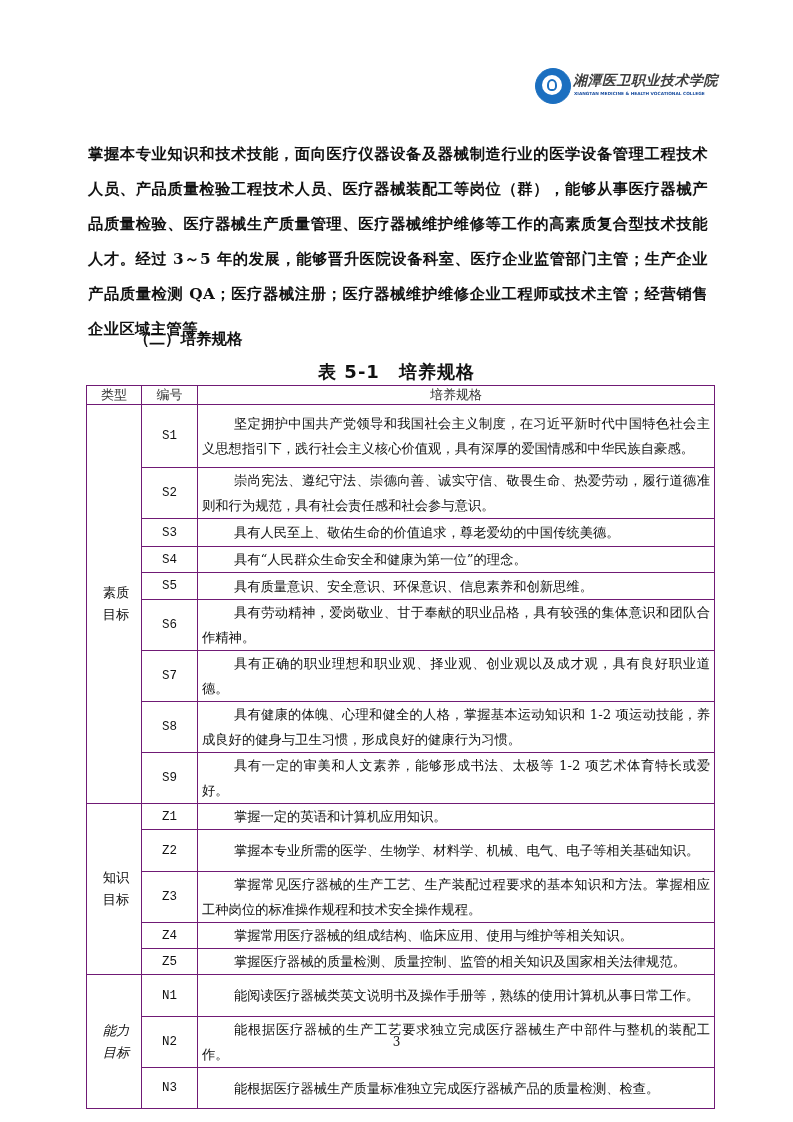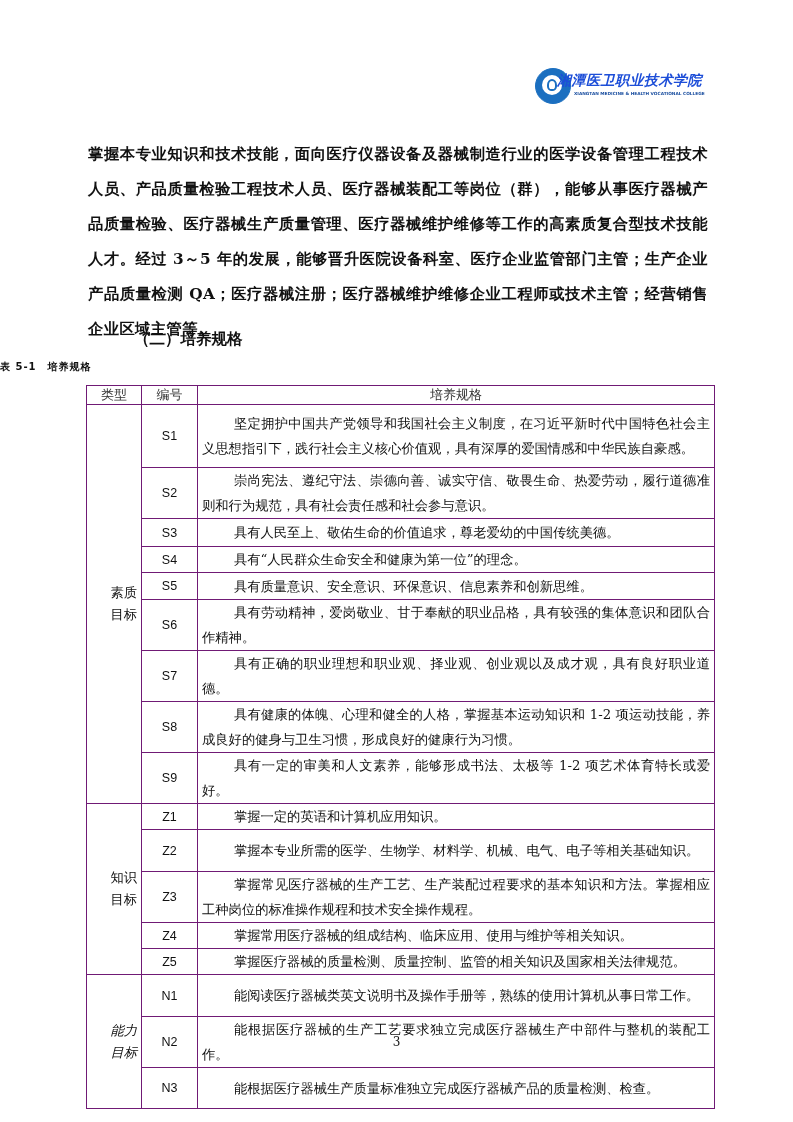--- a/index.html
+++ b/index.html
@@ -15,52 +15,52 @@
     }
     .logo-circle::before {
       content: ""; position: absolute; left: 6px; top: 6px; width: 20px; height: 20px;
       border-radius: 50%; background: #fff;
     }
     .logo-circle::after {
       content: ""; position: absolute; left: 11px; top: 10px; width: 10px; height: 12px;
       border: 2px solid #1b6fc0; border-radius: 50% 50% 40% 40%; box-sizing: border-box;
     }
     .logo-cn {
-      position: absolute; left: 24px; top: 6px; font-size: 14px; color: #1d4ed8;
+      position: absolute; left: 40px; top: 6px; font-size: 14px; color: #404040;
       font-family: Liberation Serif, serif; letter-spacing: 0.5px; font-style: italic; font-weight: bold;
       white-space: nowrap;
     }
     .logo-en {
       position: absolute; left: 41px; top: 25px; font-size: 4.3px; color: #1b4fa0; white-space: nowrap;
       font-family: "DejaVu Sans", sans-serif; font-weight: bold;
     }
     .para {
       position: absolute; left: 88px; width: 620px; font-size: 15.3px; line-height: 35px;
       top: 137px; text-align: justify; letter-spacing: 0.4px; font-weight: bold;
     }
     .para p { margin: 0; }
     .section-heading {
       position: absolute; left: 134px; top: 329px; font-size: 15.5px; font-weight: bold;
       font-family: "DejaVu Sans", sans-serif;
     }
     .table-caption {
-      position: absolute; left: 0; width: 793px; top: 360px; 
-      font-size: 10px; font-weight: bold; font-family: "DejaVu Sans", sans-serif; letter-spacing: 1px;
+      position: absolute; left: 0; width: 793px; top: 360px; text-align: center;
+      font-size: 18px; font-weight: bold; font-family: "DejaVu Sans", sans-serif; letter-spacing: 1px;
     }
     table.spec {
       position: absolute; left: 86px; top: 385px; width: 628px;
       border-collapse: collapse; table-layout: fixed;
       font-size: 13.3px;
     }
     table.spec td, table.spec th {
       border: 1px solid #701a75; padding: 0 4px; vertical-align: middle;
     }
     table.spec th { font-weight: normal; height: 17px; color: #333; font-size: 13px; }
-    table.spec td.type { text-align: right; line-height: 22px; padding-left: 8px; }
-    table.spec td.code { text-align: center; font-family: Liberation Sans, sans-serif; font-size: 12.5px; }
+    table.spec td.type { text-align: center; line-height: 22px; padding-left: 8px; }
+    table.spec td.code { text-align: center; font-family: Liberation Mono, monospace; font-size: 12.5px; }
     table.spec td.desc { text-align: justify; line-height: 25px; padding: 0 4px; }
     .desc span { display: block; text-indent: 2.4em; }
     .page-num {
       position: absolute; left: 0; width: 793px; top: 1035px; text-align: center; font-size: 12px;
     }
   </style>
 </head>
 <body>
 
 <div class="logo">

